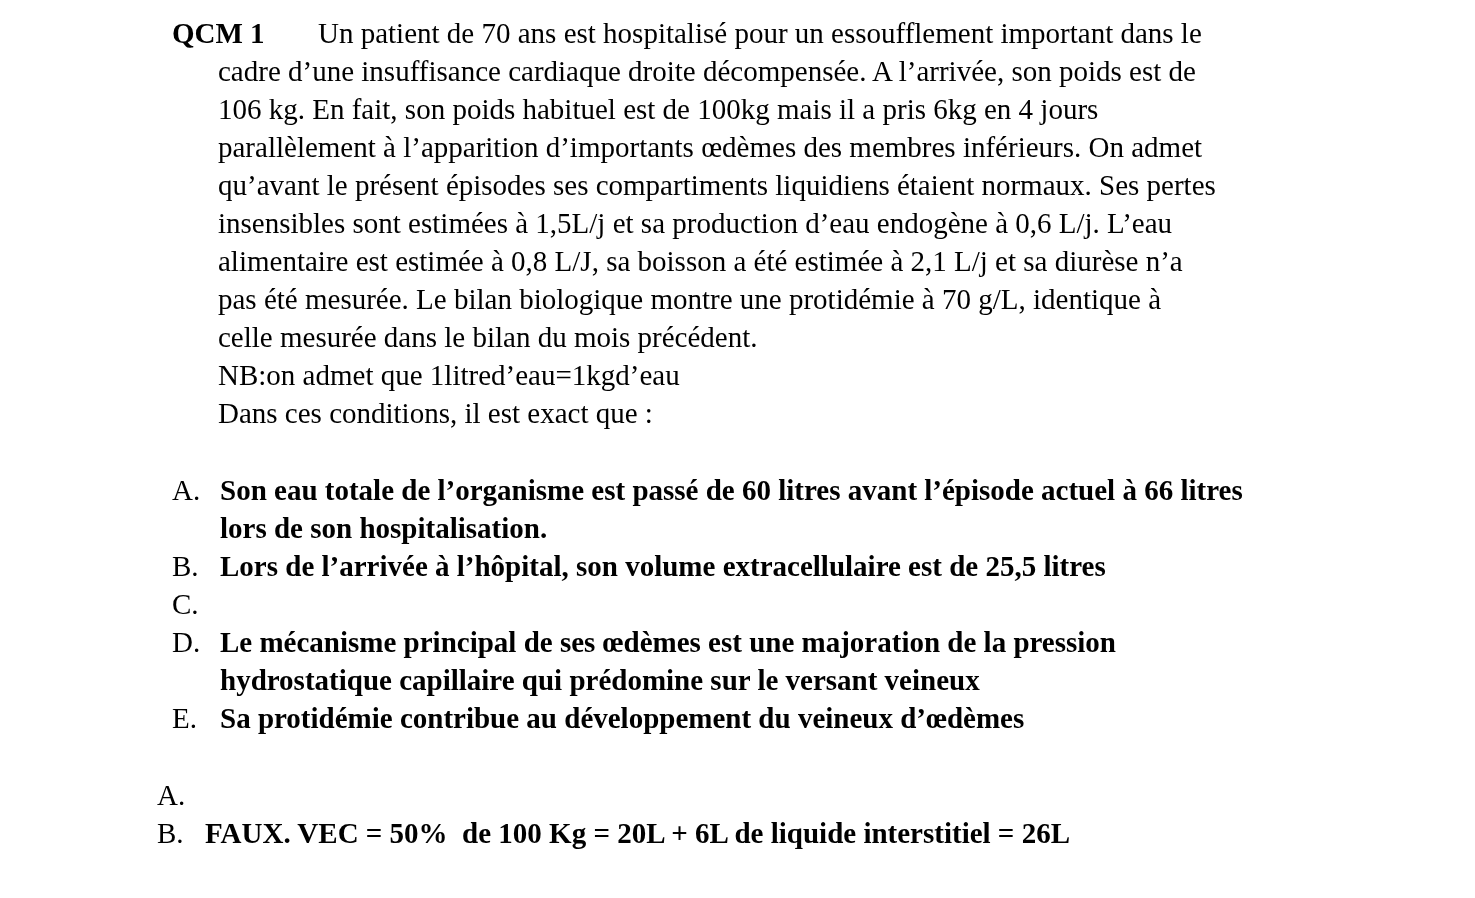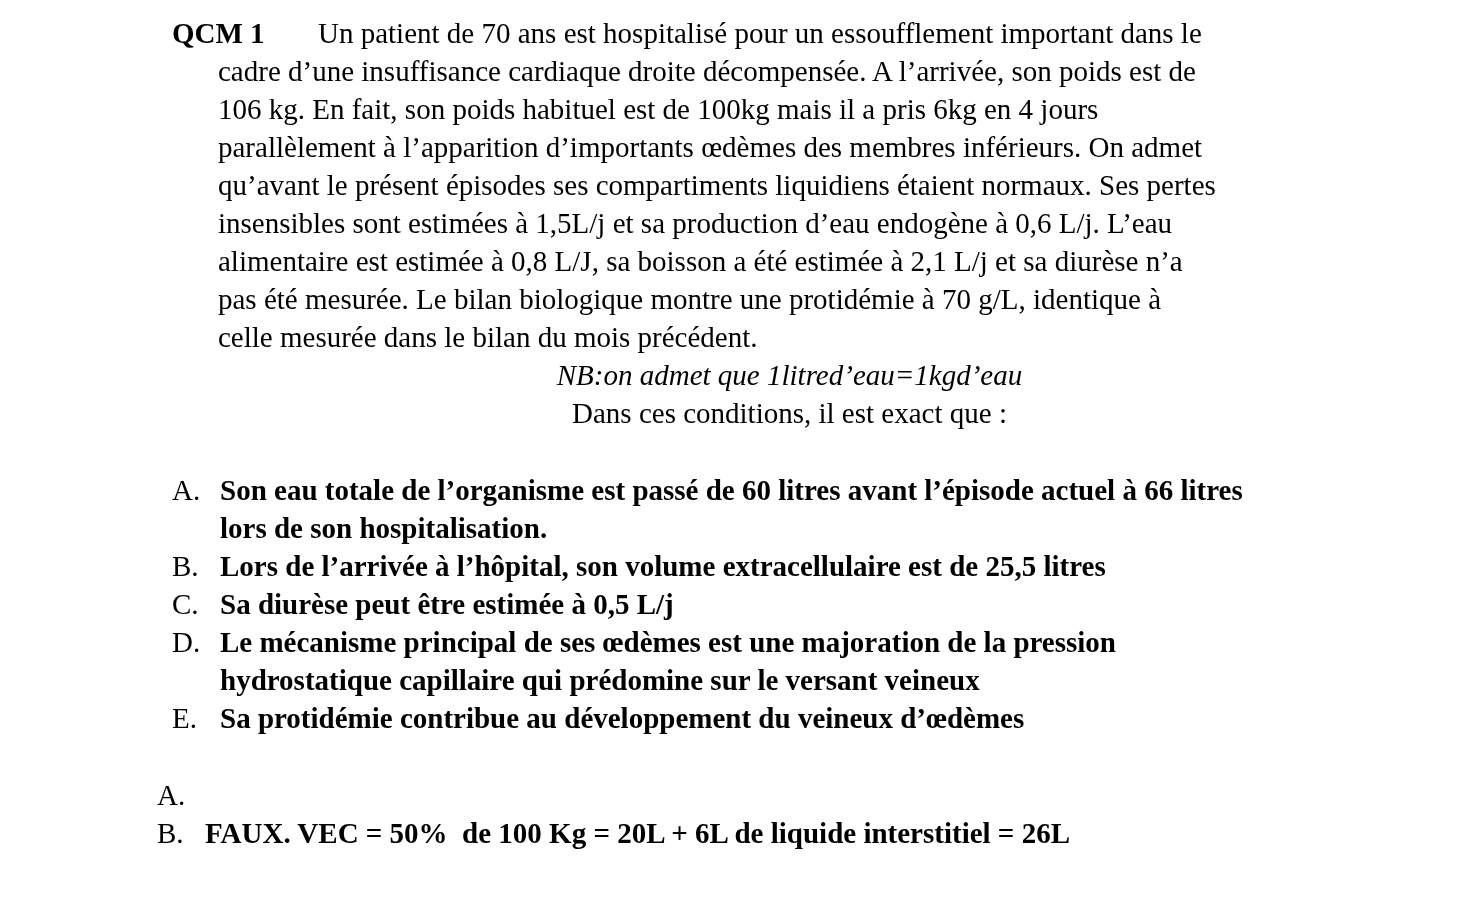--- a/index.html
+++ b/index.html
@@ -36,27 +36,24 @@
     top: 14px;
     font-weight: bold;
     white-space: nowrap;
   }
   .qcm-body {
     text-indent: 100px;      
     white-space: pre-wrap;   
     font-family: Liberation Serif, serif;
   }
   .qcm-note {
-    font-style: italic;
     white-space: pre-wrap;
-    text-align: center;
   }
   .qcm-prompt {
     white-space: pre-wrap;
-    text-align: center;
   }
   
   .options { margin-top: 39px; }
   .answers { margin-top: 39px; }
   .row {
     display: flex;
     align-items: flex-start;
   }
   .options .row { padding-left: 172px; }
   .answers .row { padding-left: 157px; }
@@ -95,21 +92,20 @@
       <span class="letter">A.</span>
       <div class="text">Son eau totale de l’organisme est passé de 60 litres avant l’épisode actuel à 66 litres
 lors de son hospitalisation.</div>
     </div>
     <div class="row">
       <span class="letter">B.</span>
       <div class="text">Lors de l’arrivée à l’hôpital, son volume extracellulaire est de 25,5 litres</div>
     </div>
     <div class="row">
       <span class="letter">C.</span>
-      <div class="text">Sa diurèse peut être estimée à 0,5 L/j</div>
     </div>
     <div class="row">
       <span class="letter">D.</span>
       <div class="text">Le mécanisme principal de ses œdèmes est une majoration de la pression
 hydrostatique capillaire qui prédomine sur le versant veineux</div>
     </div>
     <div class="row">
       <span class="letter">E.</span>
       <div class="text">Sa protidémie contribue au développement du veineux d’œdèmes</div>
     </div>

